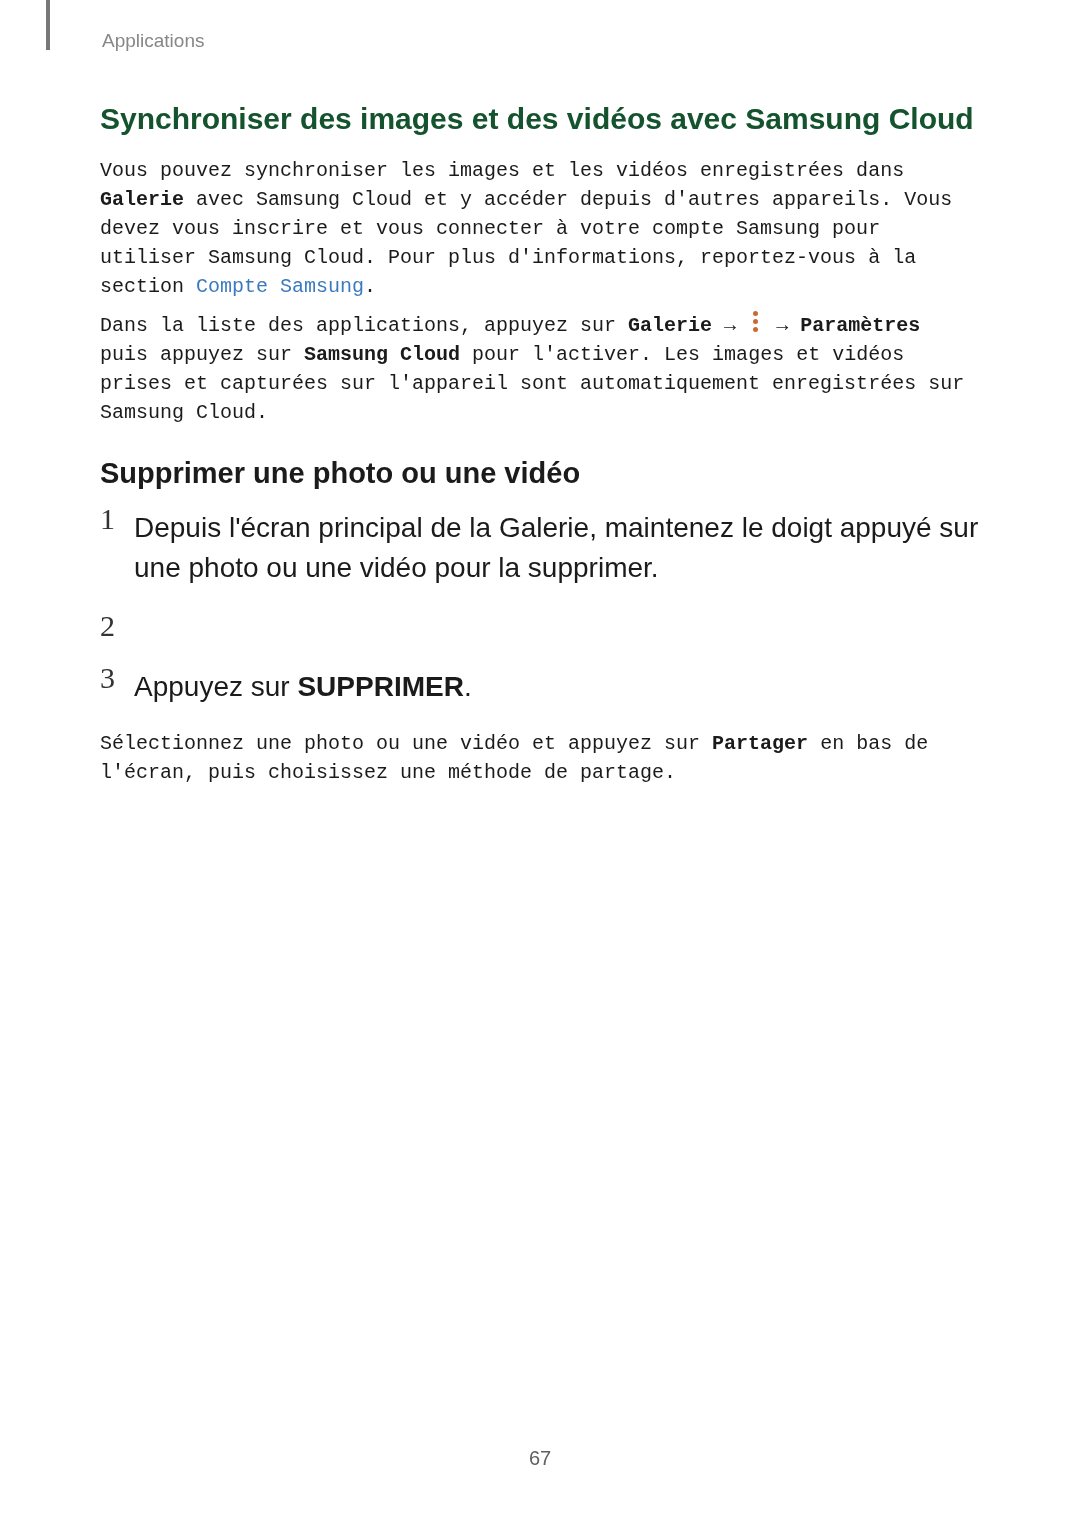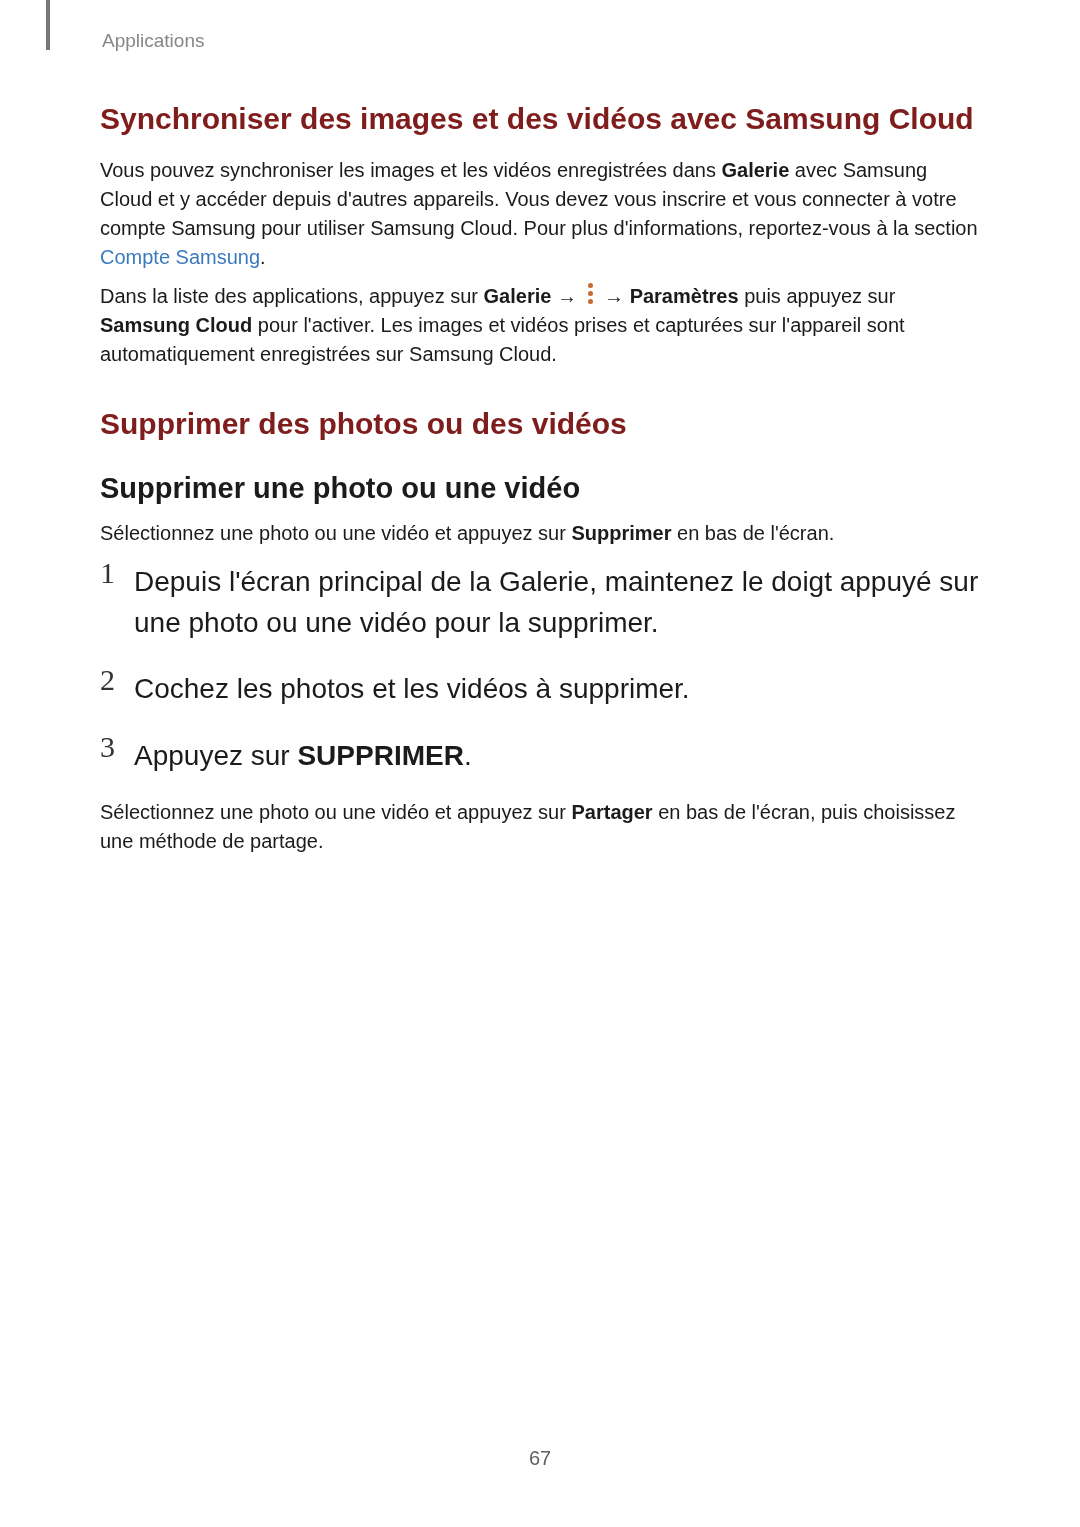--- a/index.html
+++ b/index.html
@@ -1,23 +1,23 @@
 <!DOCTYPE html>
 <html><head>
 <meta charset="utf-8">
 <style>
   * { box-sizing: border-box; margin: 0; padding: 0; }
   html, body { width: 1080px; height: 1527px; background: #ffffff; font-family: "Segoe UI", "Helvetica Neue", Arial, sans-serif; color: #1b1b1b; }
   .page { position: relative; width: 1080px; height: 1496px; padding: 30px 100px 30px 100px; }
   .tab-mark { position: absolute; left: 46px; top: 0; width: 4px; height: 50px; background: #777; }
   .breadcrumb { font-size: 19px; color: #878787; margin-bottom: 48px; padding-left: 2px; }
-  .h-accent { color: #7f1d1d; font-weight: 600; font-size: 30px; line-height: 1.25; margin-top: 36px; margin-bottom: 18px; }
+  .h-accent { color: #14532d; font-weight: 600; font-size: 30px; line-height: 1.25; margin-top: 36px; margin-bottom: 18px; }
   .h-accent.first { margin-top: 30px; }
   .body-text { font-size: 20px; line-height: 1.45; color: #1b1b1b; }
-  .para { margin-bottom: 10px; }
+  .para { margin-bottom: 10px; font-family: Liberation Mono, monospace; }
   .link { color: #3b7abf; }
   .bold { font-weight: 700; }
   .sub-heading { font-weight: 700; font-size: 29px; margin-top: 30px; margin-bottom: 14px; }
   .steps { margin-top: 10px; }
   .step { display: flex; align-items: flex-start; margin-bottom: 22px; }
   .step-number { font-family: Georgia, "Times New Roman", serif; font-size: 30px; line-height: 1; color: #333; width: 34px; flex-shrink: 0; text-align: left; }
   .step-body { font-size: 28px; line-height: 1.45; padding-top: 4px; }
   .page-number { position: absolute; left: 0; right: 0; bottom: 26px; text-align: center; font-size: 20px; color: #606060; }
   .more-icon { display: inline-block; vertical-align: -2px; width: 8px; height: 22px; position: relative; margin: 0 4px; }
   .more-icon span { display: block; width: 5px; height: 5px; border-radius: 50%; background: #c96a33; position: absolute; left: 1px; }
@@ -36,36 +36,31 @@
   <div class="h-accent first">Synchroniser des images et des vidéos avec Samsung Cloud</div>
 
   <div class="body-text para">
     <span>Vous pouvez synchroniser les images et les vidéos enregistrées dans </span><span class="bold">Galerie</span><span> avec Samsung Cloud et y accéder depuis d'autres appareils. Vous devez vous inscrire et vous connecter à votre compte Samsung pour utiliser Samsung Cloud. Pour plus d'informations, reportez-vous à la section </span><span class="link">Compte Samsung</span><span>.</span>
   </div>
 
   <div class="body-text para">
     <span>Dans la liste des applications, appuyez sur </span><span class="bold">Galerie</span><span> → </span><span class="more-icon"><span></span><span></span><span></span></span><span> → </span><span class="bold">Paramètres</span><span> puis appuyez sur </span><span class="bold">Samsung Cloud</span><span> pour l'activer. Les images et vidéos prises et capturées sur l'appareil sont automatiquement enregistrées sur Samsung Cloud.</span>
   </div>
 
-  <div class="h-accent">Supprimer des photos ou des vidéos</div>
 
   <div class="sub-heading">Supprimer une photo ou une vidéo</div>
-  <div class="body-text para">
-    <span>Sélectionnez une photo ou une vidéo et appuyez sur </span><span class="bold">Supprimer</span><span> en bas de l'écran.</span>
-  </div>
 
 
   <div class="steps">
     <div class="step">
       <div class="step-number">1</div>
       <div class="step-body">Depuis l'écran principal de la Galerie, maintenez le doigt appuyé sur une photo ou une vidéo pour la supprimer.</div>
     </div>
     <div class="step">
       <div class="step-number">2</div>
-      <div class="step-body">Cochez les photos et les vidéos à supprimer.</div>
     </div>
     <div class="step">
       <div class="step-number">3</div>
       <div class="step-body">
         <span>Appuyez sur </span><span class="bold">SUPPRIMER</span><span>.</span>
       </div>
     </div>
   </div>
 
   <div class="body-text para">

